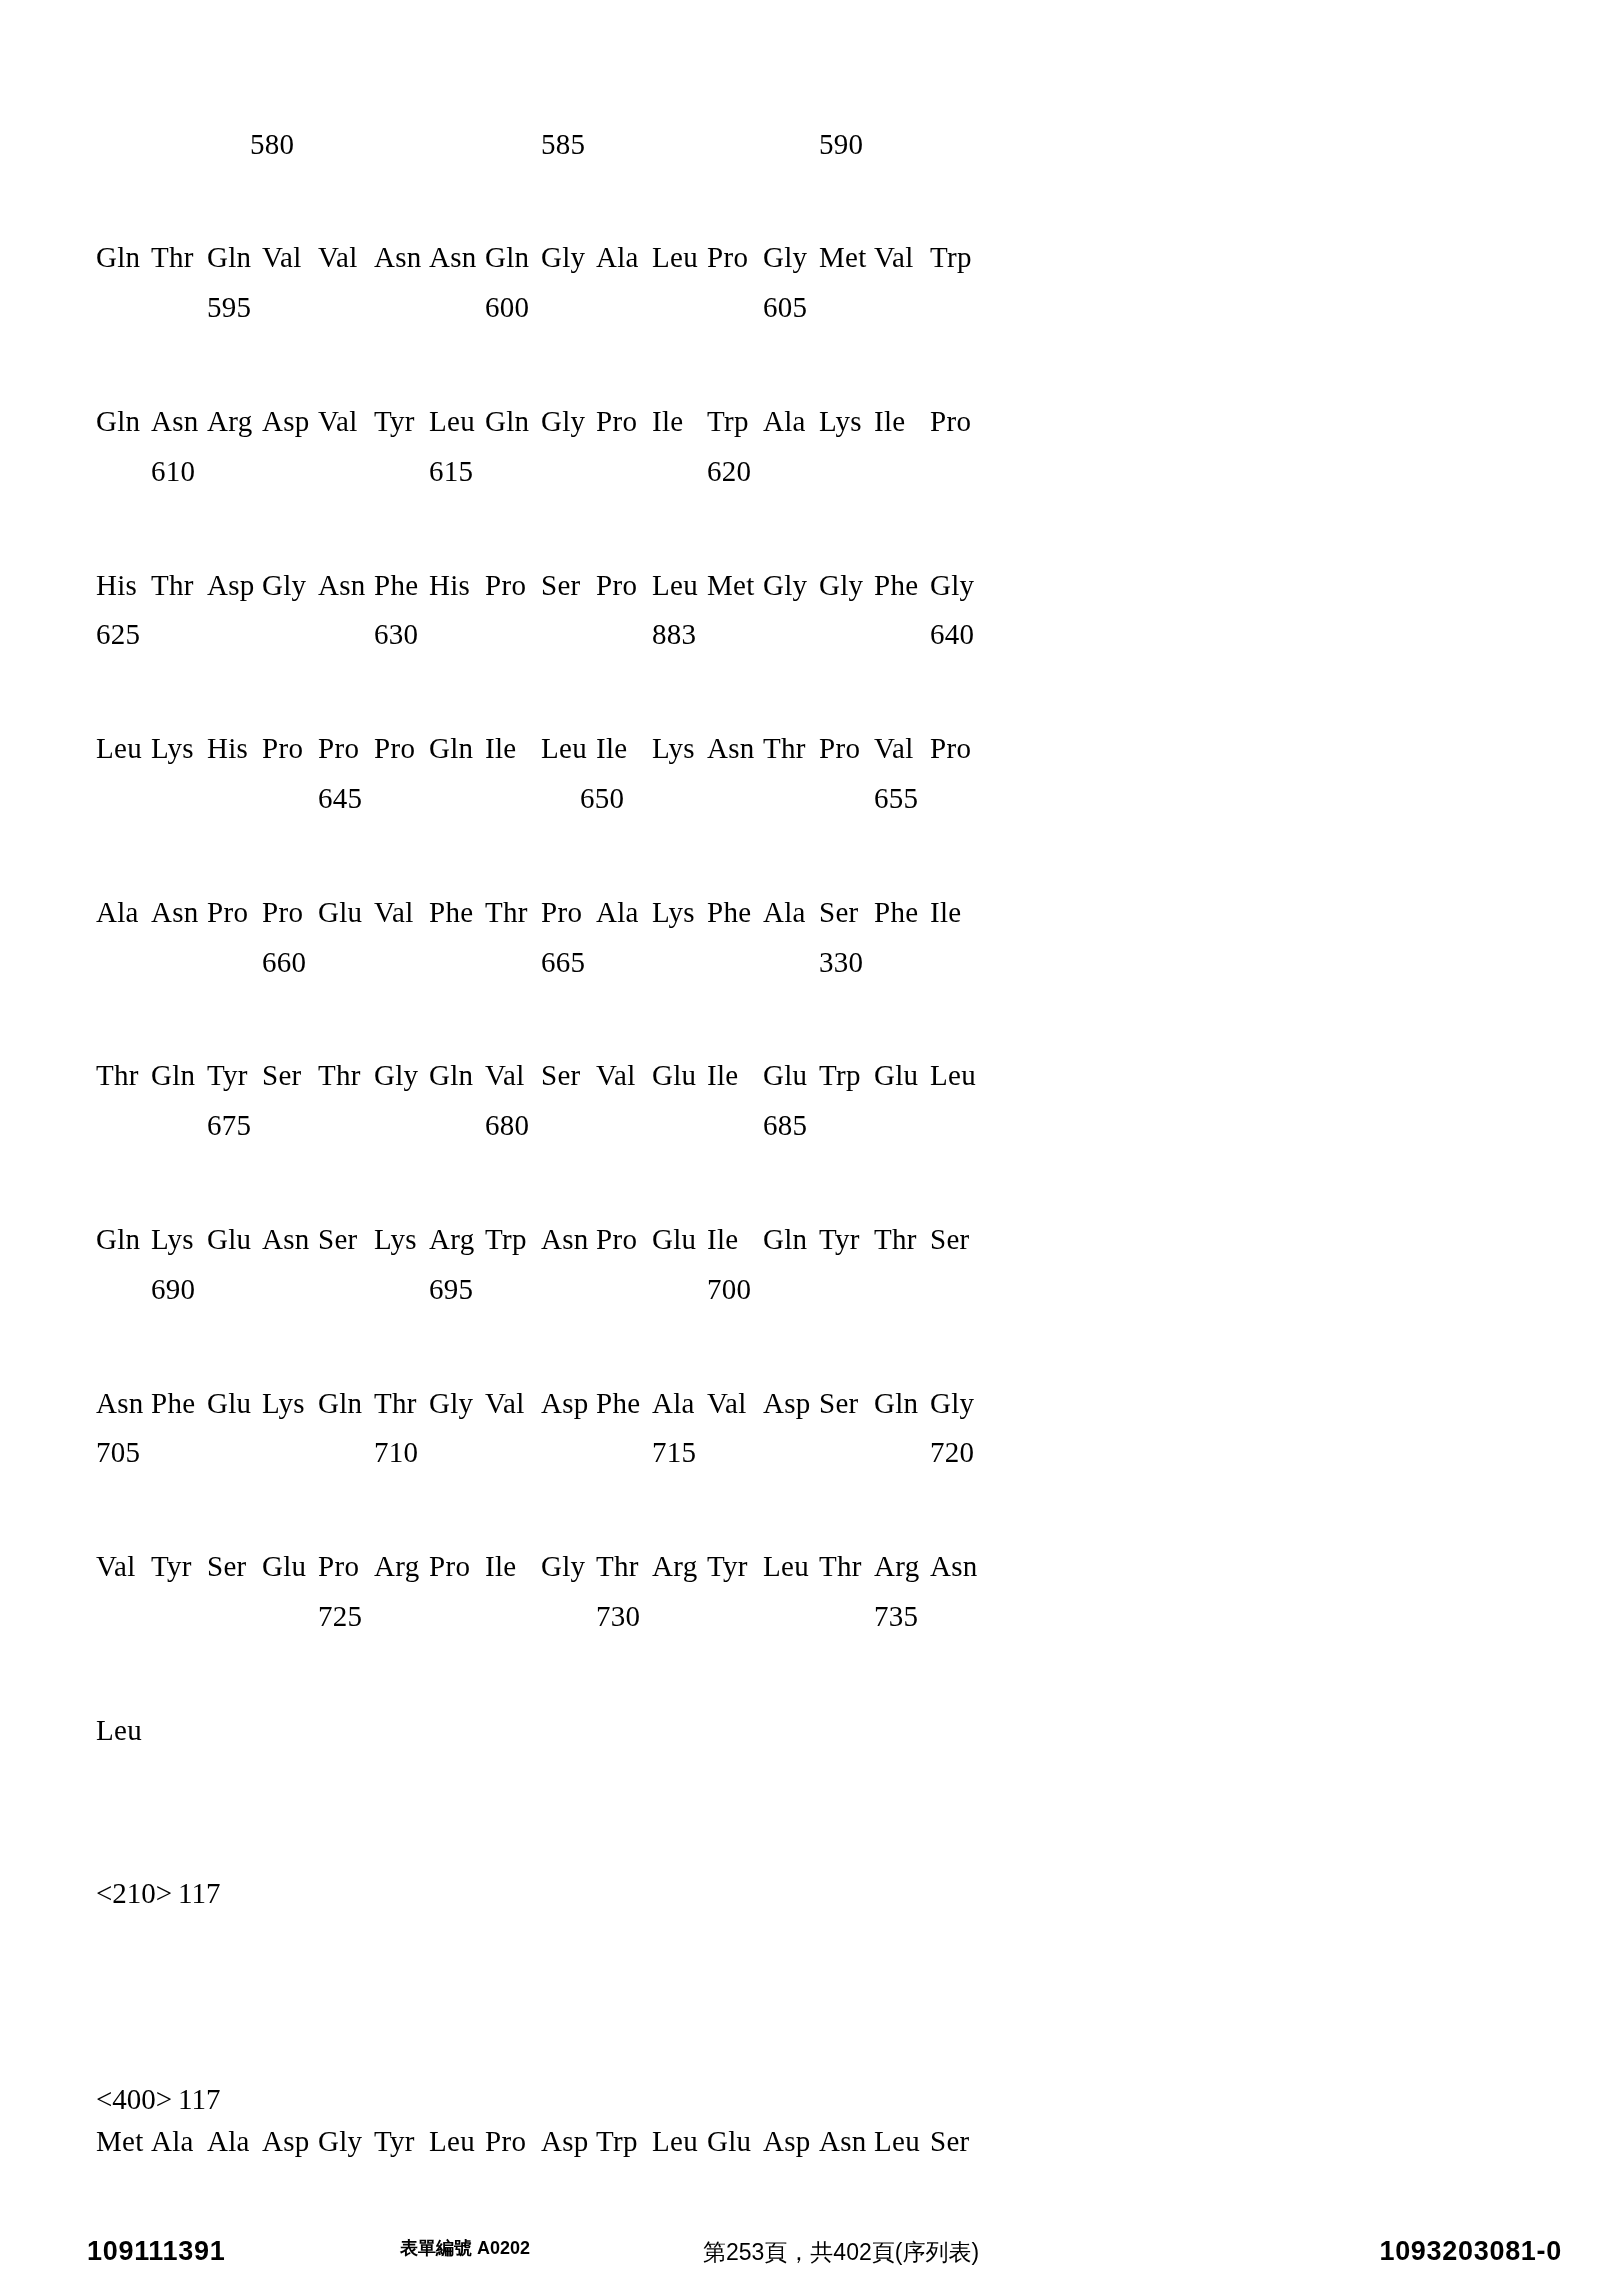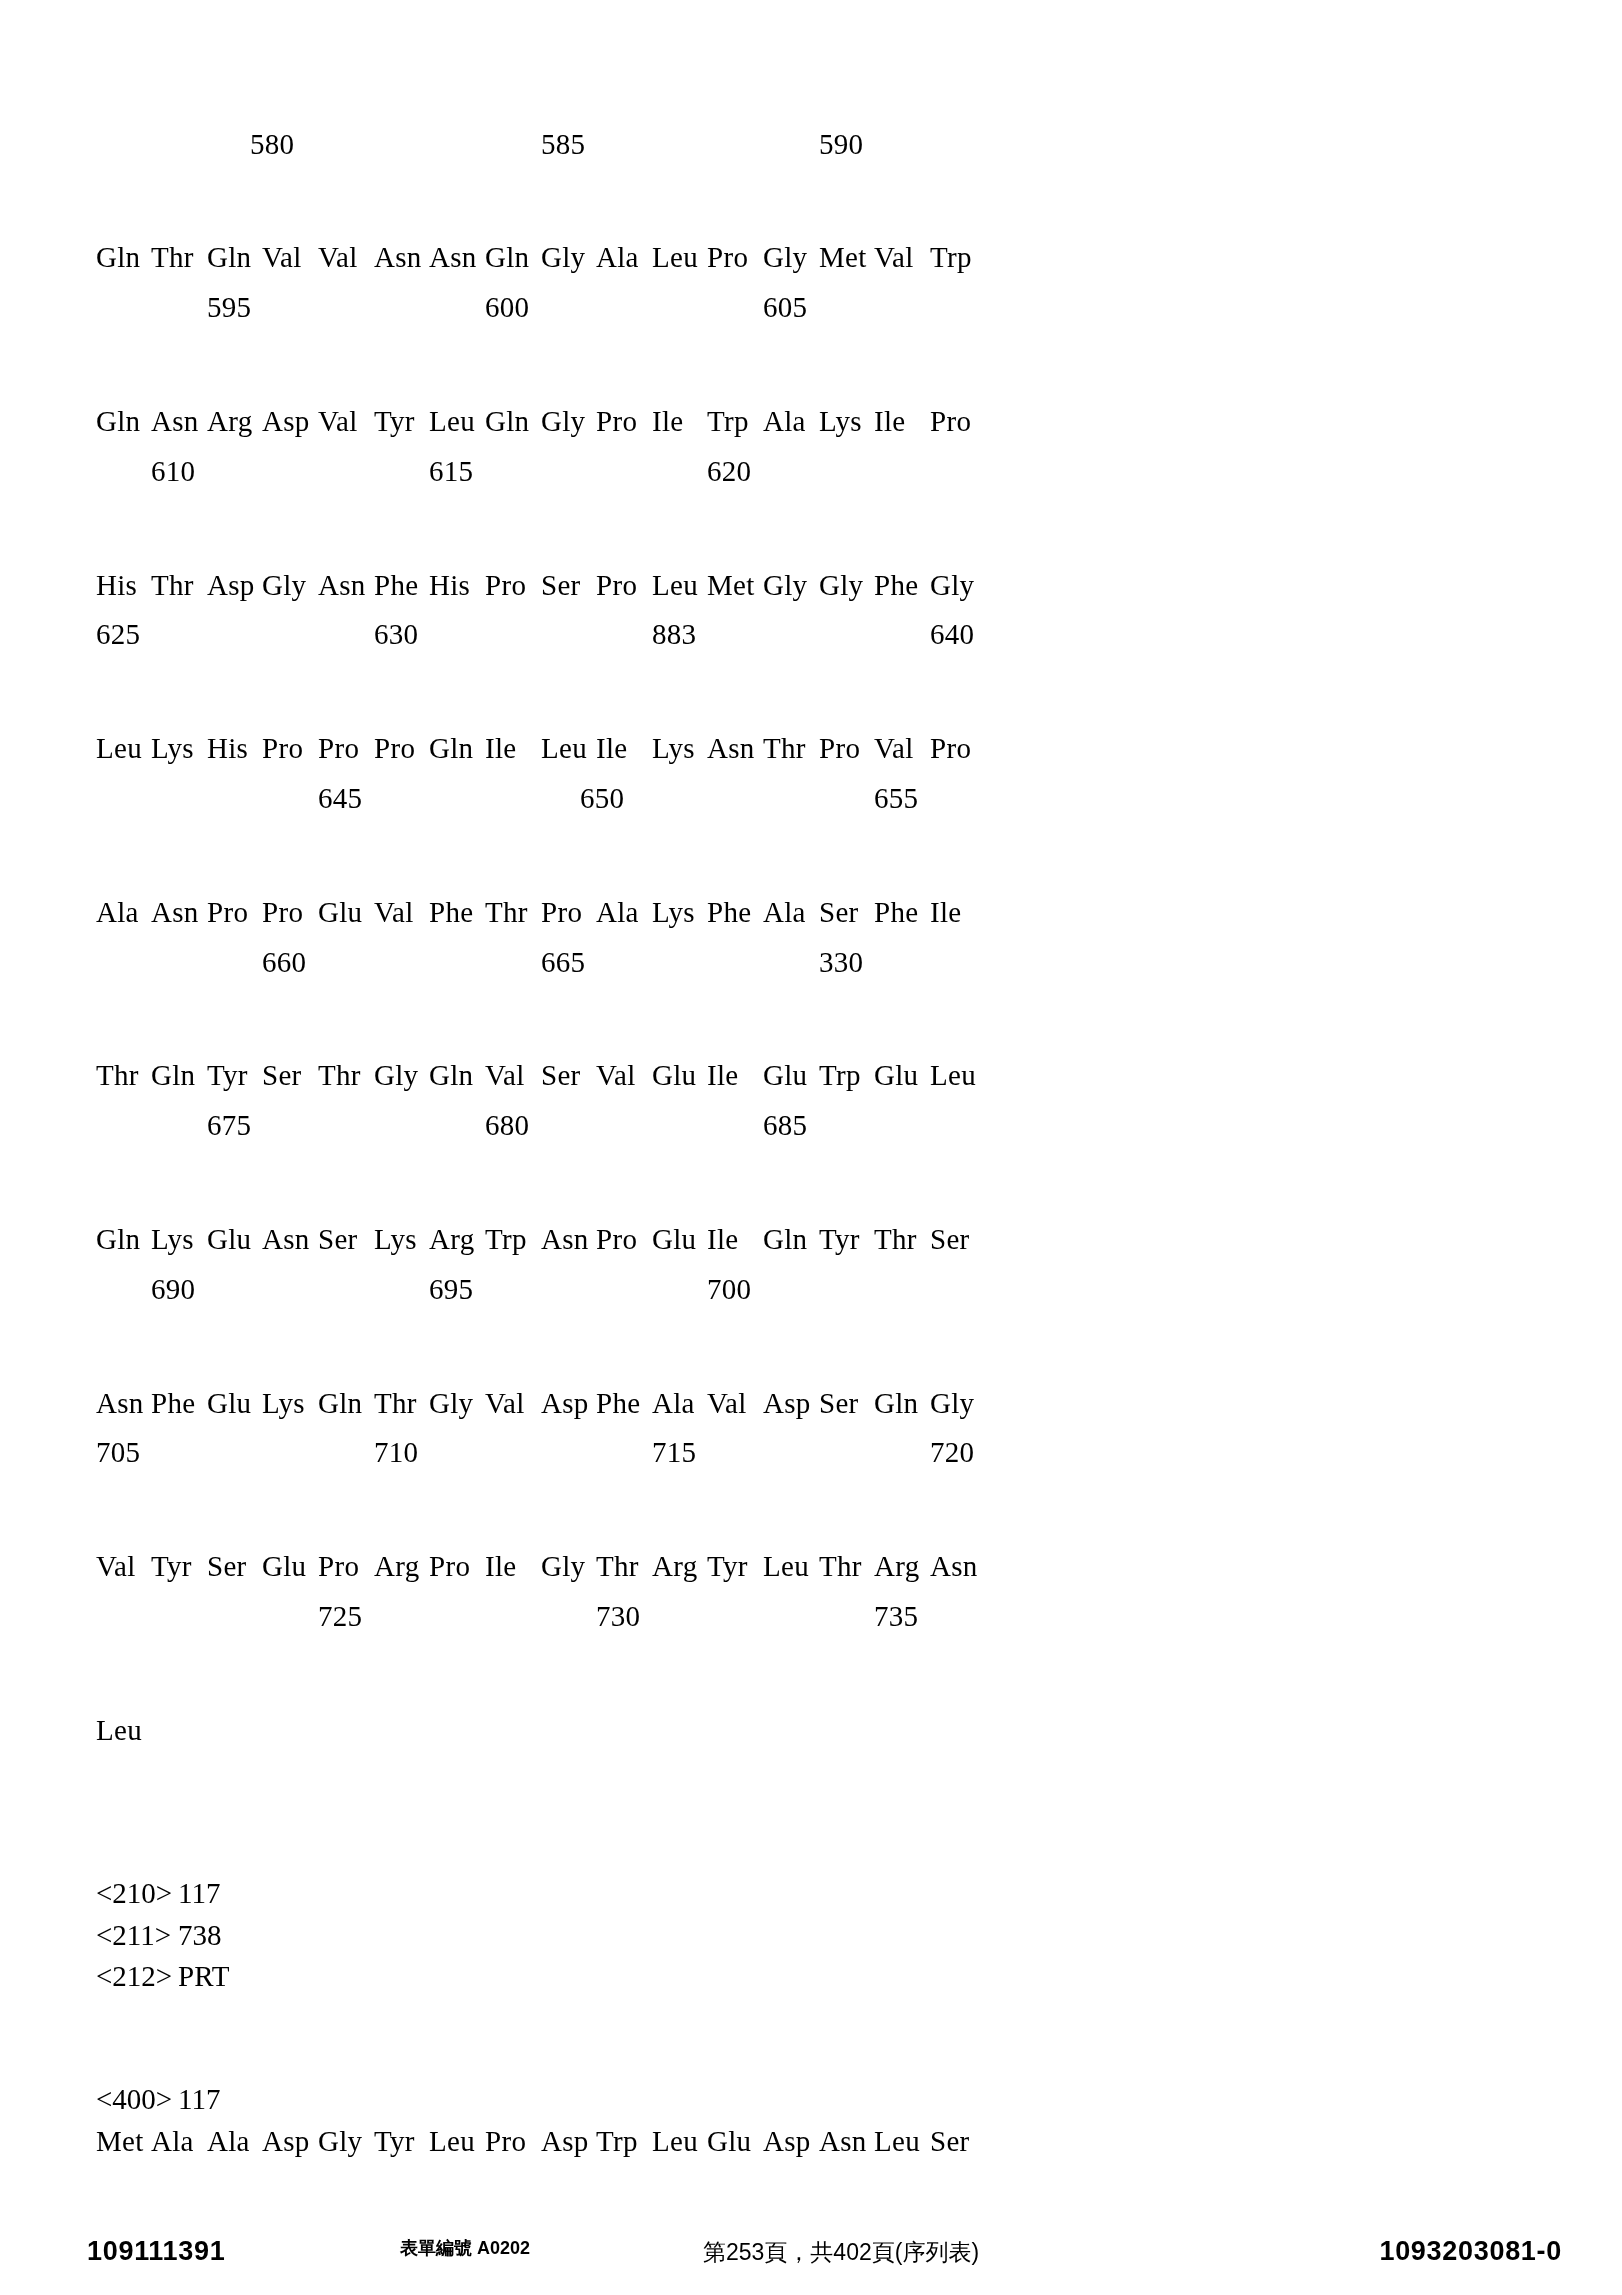--- a/index.html
+++ b/index.html
@@ -255,28 +255,20 @@
       </div>
       <div>
         <span class="residue" style="left: 96px; top: 1716px;">Leu</span>
       </div>
     </div>
 
   <div class="meta-line meta-0">
     <span class="tag">&lt;210&gt;</span>
     <span class="value">117</span>
   </div>
-  <div class="meta-line meta-1">
-    <span class="tag">&lt;211&gt;</span>
-    <span class="value">738</span>
-  </div>
-  <div class="meta-line meta-2">
-    <span class="tag">&lt;212&gt;</span>
-    <span class="value">PRT</span>
-  </div>
   <div class="meta-line meta-400">
     <span class="tag">&lt;400&gt;</span>
     <span class="value">117</span>
   </div>
 
   <div id="final-sequence-row">
       <span class="residue" style="left: 96px; top: 2127px;">Met</span>
       <span class="residue" style="left: 151px; top: 2127px;">Ala</span>
       <span class="residue" style="left: 207px; top: 2127px;">Ala</span>
       <span class="residue" style="left: 262px; top: 2127px;">Asp</span>

